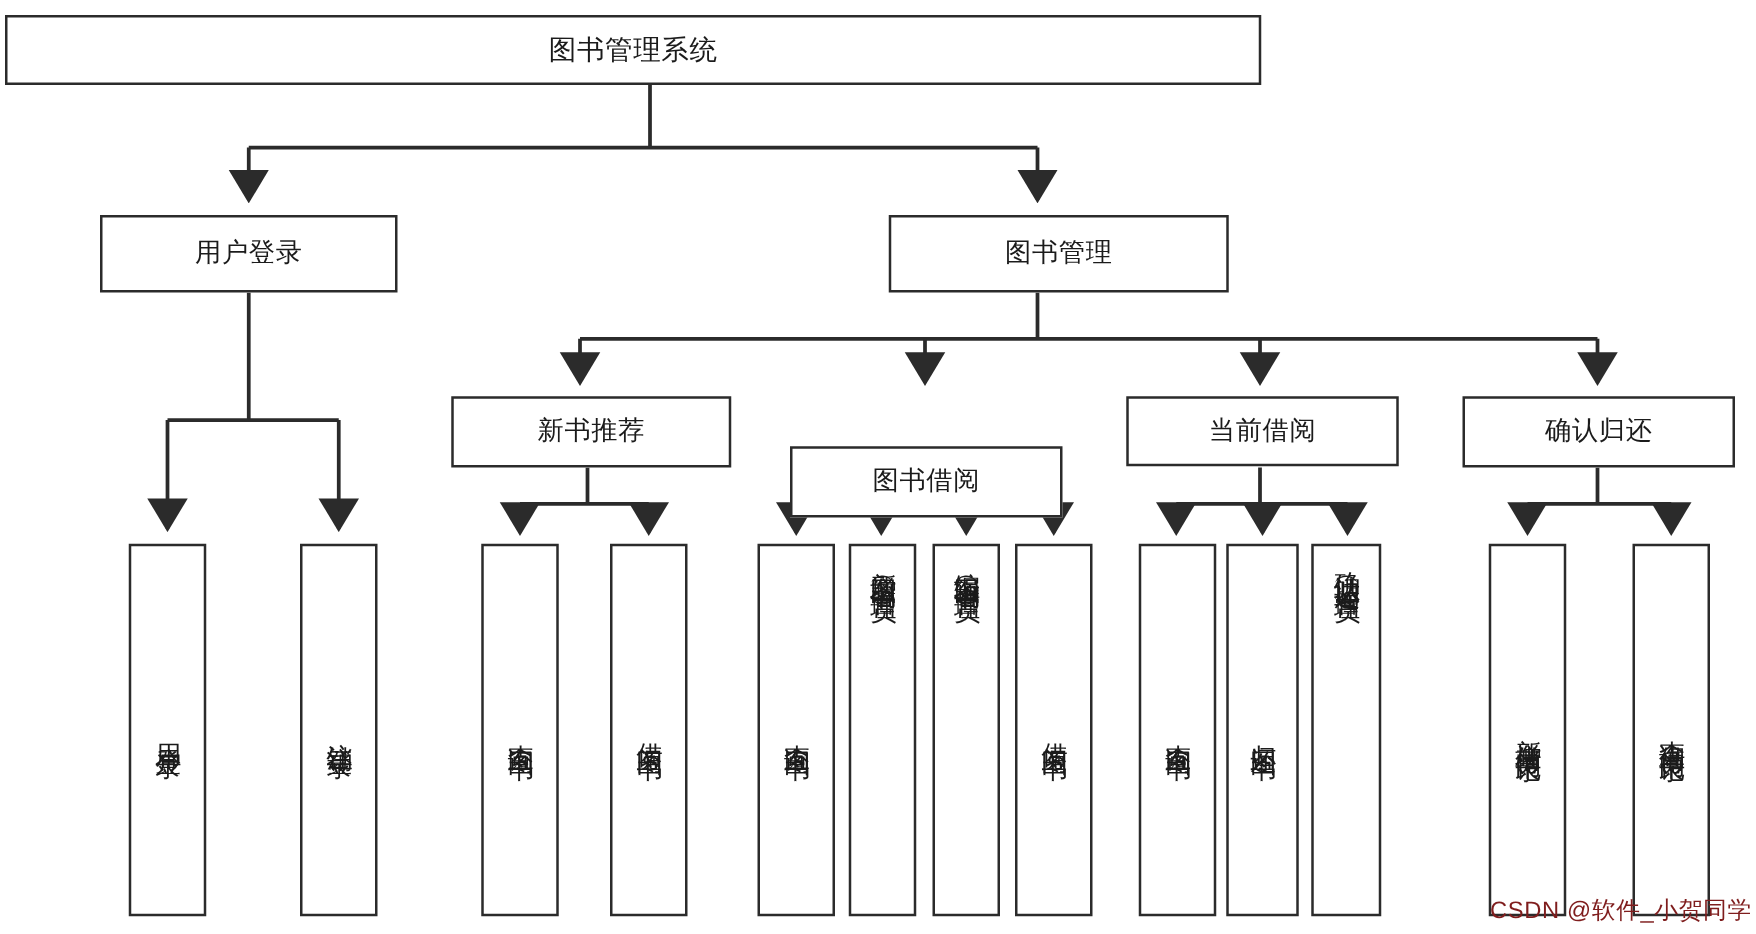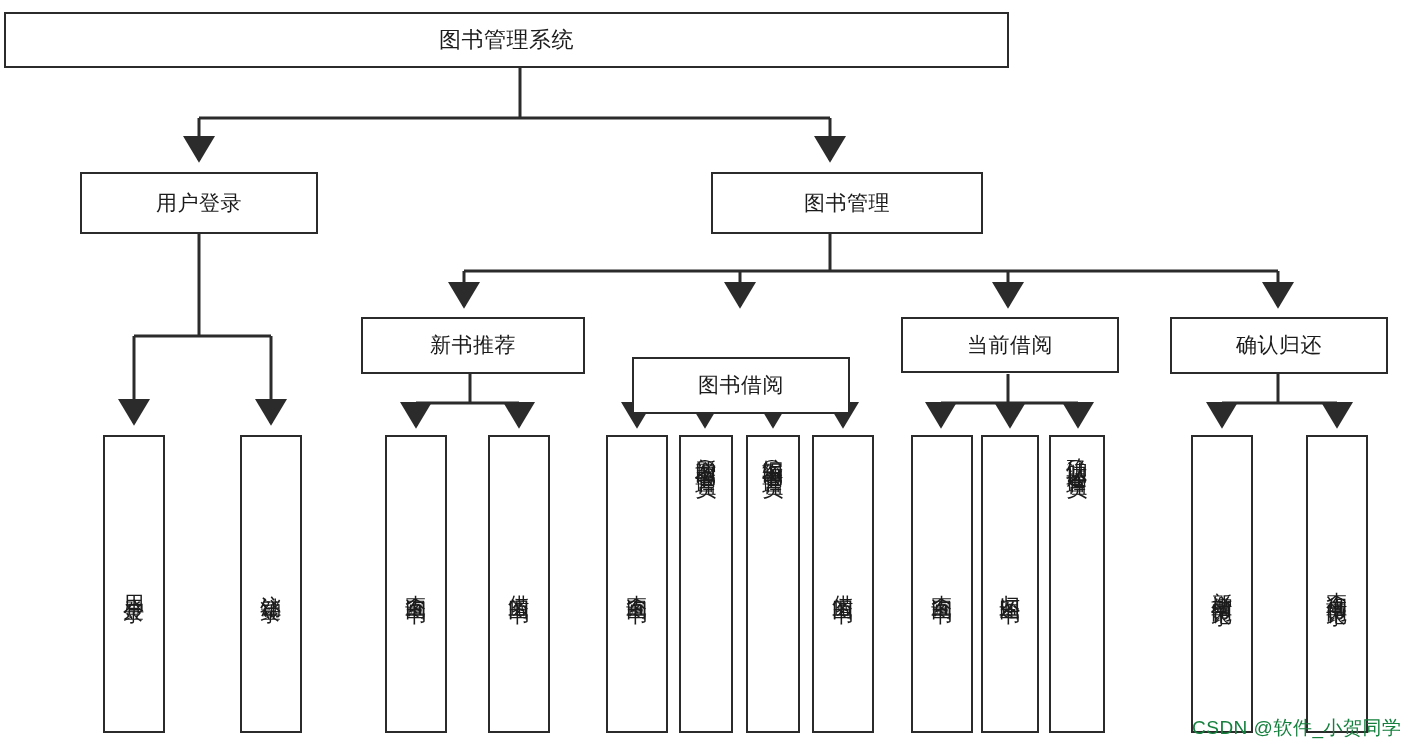--- a/index.html
+++ b/index.html
@@ -58,21 +58,21 @@
     line-height: 1.30;
     letter-spacing: 3px;
     white-space: nowrap;
   }
   .node.leaf.centered {
     align-items: center;
     padding-top: 0;
   }
   .watermark {
     position: absolute;
-    color: #15803d;
+    color: #7f1d1d;
     font-size: 19px;
     letter-spacing: 0.5px;
     white-space: nowrap;
     z-index: 5;
   }
 </style>
 </head>
 <body>
 
 <div id="canvas">

